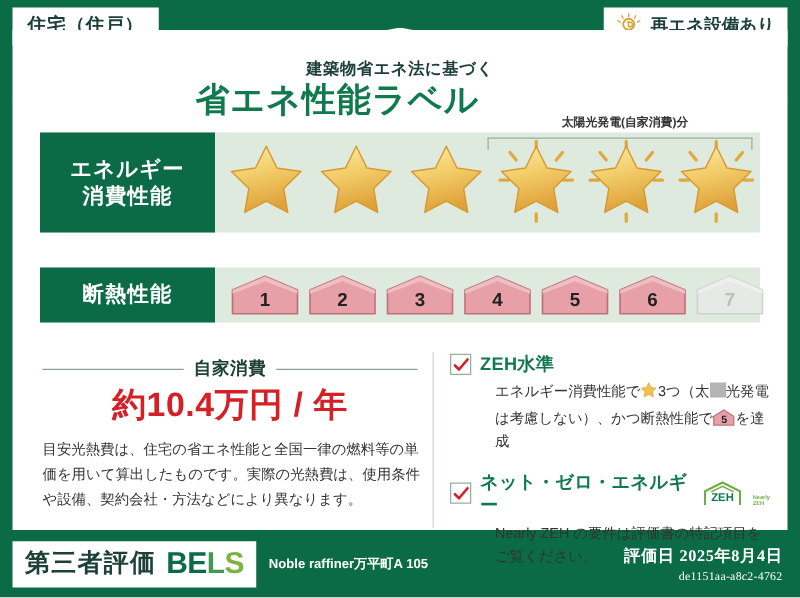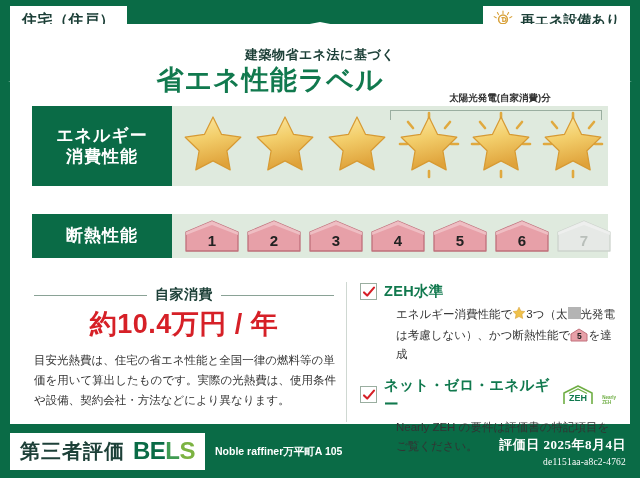--- a/index.html
+++ b/index.html
@@ -147,21 +147,21 @@
   }
   .redact { display: inline-block; width: 13px; height: 12px; background: #b4b4b4; vertical-align: -1px; }
 
   
   .footer {
     position: absolute; left: 0; bottom: 0; width: 640px; height: 54px;
     display: flex; align-items: center;
   }
   .bels-box {
     margin-left: 10px; background: #ffffff;
-    padding: 4px 10px 5px 10px; display: flex; align-items: flex-end; gap: 8px;
+    padding: 4px 10px 5px 10px; display: flex; align-items: flex-start; gap: 8px;
   }
   .bels-jp { font-size: 20px; font-weight: bold; color: #1d4038; letter-spacing: 1px; }
   .bels-en { font-size: 24px; font-weight: bold; letter-spacing: -.5px; }
   .bels-en .b1 { color: #0a6b46; }
   .bels-en .b2 { color: #3f9b52; }
   .bels-en .b3 { color: #7cb342; }
   .prop-name {
     margin-left: 10px; color: #ffffff; font-size: 10.5px; line-height: 1.35;
     max-width: 150px; font-weight: bold;
   }

